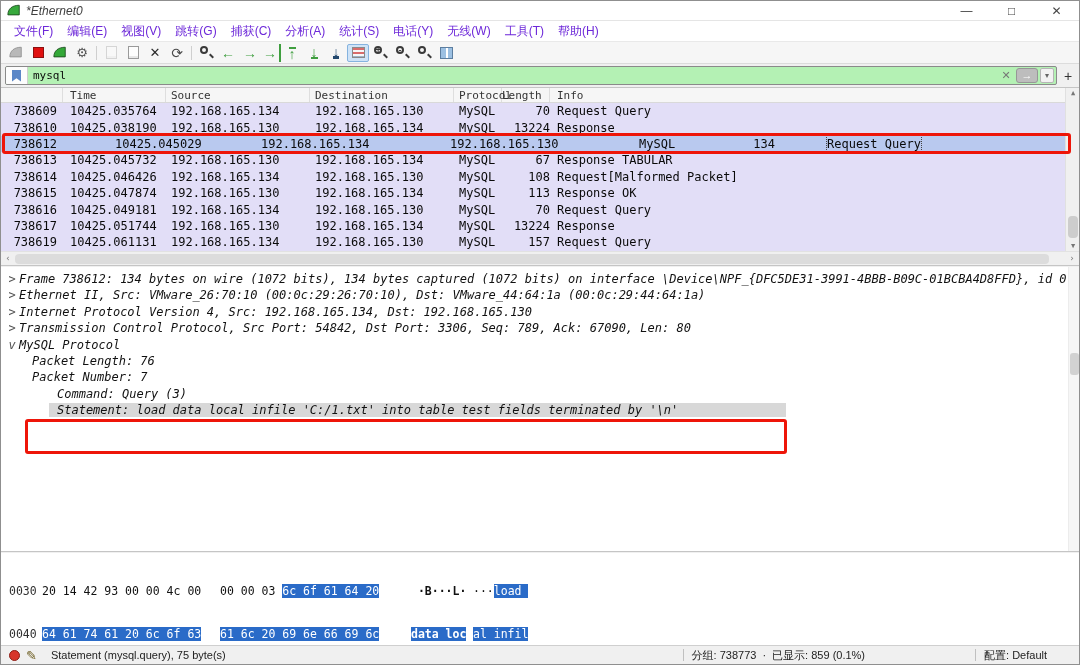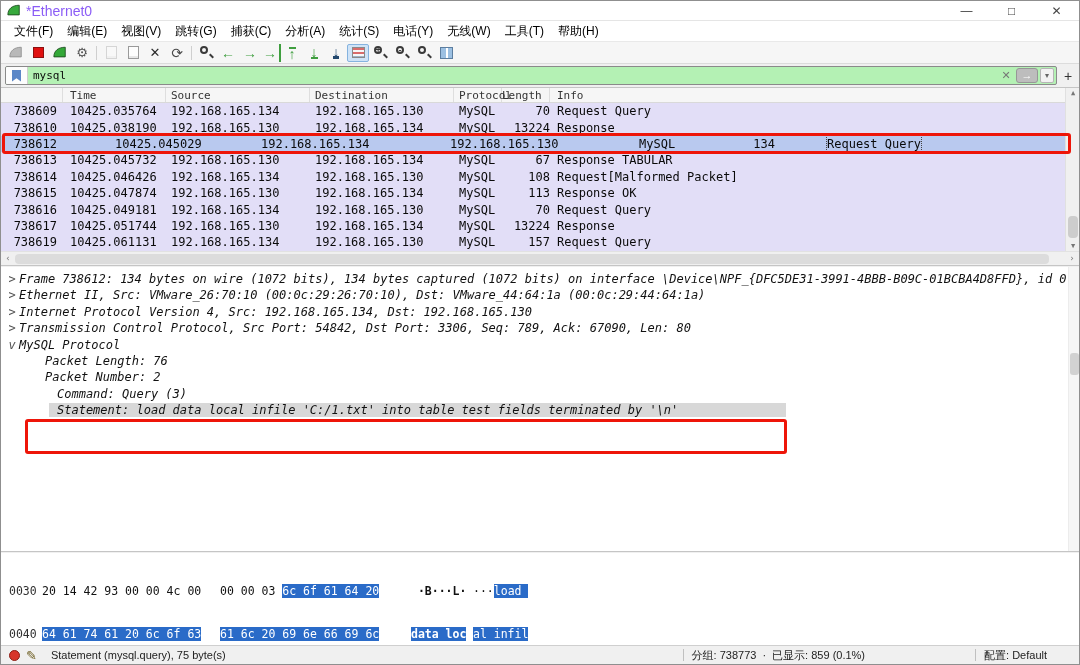--- a/index.html
+++ b/index.html
@@ -6,28 +6,28 @@
   *{box-sizing:border-box;}
   .window{position:relative;width:1080px;height:665px;background:#f0f0f0;
     font-family:"Liberation Sans","DejaVu Sans",sans-serif;font-size:12px;color:#111;
     border:1px solid #8f8f8f;overflow:hidden;}
   .mono{font-family:"DejaVu Sans Mono","Liberation Mono",monospace;}
 
   
   .titlebar{position:absolute;left:0;top:0;width:100%;height:20px;background:#ffffff;
     display:flex;align-items:center;border-bottom:1px solid #e5e5e5;}
   .app-logo{width:14px;height:13px;margin:0 5px 0 6px;}
-  .title-text{font-size:14px;color:#8b5cf6;}
+  .title-text{font-size:12px;color:#404040;font-style:italic;}
   .win-controls{position:absolute;right:0;top:0;height:20px;display:flex;}
   .win-btn{width:45px;height:20px;display:flex;align-items:center;justify-content:center;
     color:#444;font-size:12px;}
   
   .menubar{position:absolute;left:0;top:20px;width:100%;height:21px;background:#ffffff;
     display:flex;align-items:center;padding-left:6px;border-bottom:1px solid #e9e9e9;}
-  .menu-item{padding:2px 7px;color:#000000;}
+  .menu-item{padding:2px 7px;color:#6d28d9;}
   
   .toolbar{position:absolute;left:0;top:41px;width:100%;height:22px;background:#f6f6f6;
     display:flex;align-items:center;padding-left:4px;border-bottom:1px solid #dcdcdc;}
   .tico{width:22px;height:18px;display:flex;align-items:center;justify-content:center;
     font-size:13px;color:#555;position:relative;}
   .tsep{width:1px;height:14px;background:#cfcfcf;margin:0 3px;}
   .fin{width:14px;height:13px;}
   .stop-sq{width:11px;height:11px;background:#e01010;border:1px solid #8c0f0f;}
   .doc-shape{width:11px;height:13px;border:1px solid #9a9a9a;background:#fdfdfd;
     box-shadow:inset 0 -2px 0 #e7e7e7;}
@@ -82,21 +82,21 @@
   .hscroll{position:absolute;left:0;bottom:0;width:100%;height:14px;background:#f0f0f0;border-top:1px solid #e2e2e2;}
   .hscroll .thumb{position:absolute;left:14px;top:2px;height:10px;width:1034px;border-radius:4px;background:#dcdcdc;}
   .harrow{position:absolute;top:0;width:14px;height:14px;text-align:center;font-size:9px;color:#777;line-height:13px;}
   
   .details{position:absolute;left:0;top:266px;width:100%;height:285px;background:#fff;
     border-bottom:1px solid #c5c5c5;font-family:"DejaVu Sans Mono","Liberation Mono",monospace;
     font-size:12px;padding-top:4px;overflow:hidden;font-style:italic;}
   .dline{height:16.4px;line-height:16.4px;white-space:nowrap;position:relative;}
   .dline .exp{display:inline-block;width:14px;color:#555;text-align:center;}
   .ind0{padding-left:4px;}
-  .ind1{padding-left:30px;}
+  .ind1{padding-left:17px;}
   .ind2{padding-left:42px;}
   .stmt-bg{position:absolute;left:48px;top:1px;width:737px;height:14px;background:var(--statement_gray,#d8d8d8);}
   .stmt-text{position:relative;}
   .dscroll{position:absolute;right:0;top:0;width:11px;height:100%;background:#f6f6f6;border-left:1px solid #ececec;}
   .dscroll .thumb{position:absolute;left:1px;top:86px;width:9px;height:22px;background:#d2d2d2;border-radius:3px;}
   
   .hexpane{position:absolute;left:0;top:552px;width:100%;height:94px;background:#fff;
     font-family:"DejaVu Sans Mono","Liberation Mono",monospace;font-size:11.5px;
     padding:3px 0 0 8px;white-space:pre;}
   .hexrow{height:15.4px;line-height:15.4px;}
@@ -337,21 +337,21 @@
 
   <div class="anno" style="left:1px;top:132px;width:1069px;height:21px;"></div>
 
   <div class="details">
     <div class="dline ind0"><span class="exp">&gt;</span><span>Frame 738612: 134 bytes on wire (1072 bits), 134 bytes captured (1072 bits) on interface \Device\NPF_{DFC5DE31-3991-4BBB-B09C-01BCBA4D8FFD}, id 0</span></div>
     <div class="dline ind0"><span class="exp">&gt;</span><span>Ethernet II, Src: VMware_26:70:10 (00:0c:29:26:70:10), Dst: VMware_44:64:1a (00:0c:29:44:64:1a)</span></div>
     <div class="dline ind0"><span class="exp">&gt;</span><span>Internet Protocol Version 4, Src: 192.168.165.134, Dst: 192.168.165.130</span></div>
     <div class="dline ind0"><span class="exp">&gt;</span><span>Transmission Control Protocol, Src Port: 54842, Dst Port: 3306, Seq: 789, Ack: 67090, Len: 80</span></div>
     <div class="dline ind0"><span class="exp">v</span><span>MySQL Protocol</span></div>
     <div class="dline ind1"><span class="exp"></span><span>Packet Length: 76</span></div>
-    <div class="dline ind1"><span class="exp"></span><span>Packet Number: 2</span></div>
+    <div class="dline ind1"><span class="exp"></span><span>Packet Number: 7</span></div>
     <div class="dline ind2"><span class="exp"></span><span>Command: Query (3)</span></div>
     <div class="dline ind2"><div class="stmt-bg"></div><span class="exp"></span><span class="stmt-text">Statement: load data local infile 'C:/1.txt' into table test fields terminated by '\n'</span></div>
     <div class="dscroll">
         <div class="thumb"></div>
       </div>
   </div>
 
   <div class="anno" style="left:24px;top:418px;width:762px;height:35px;"></div>
 
   <div class="hexpane">

